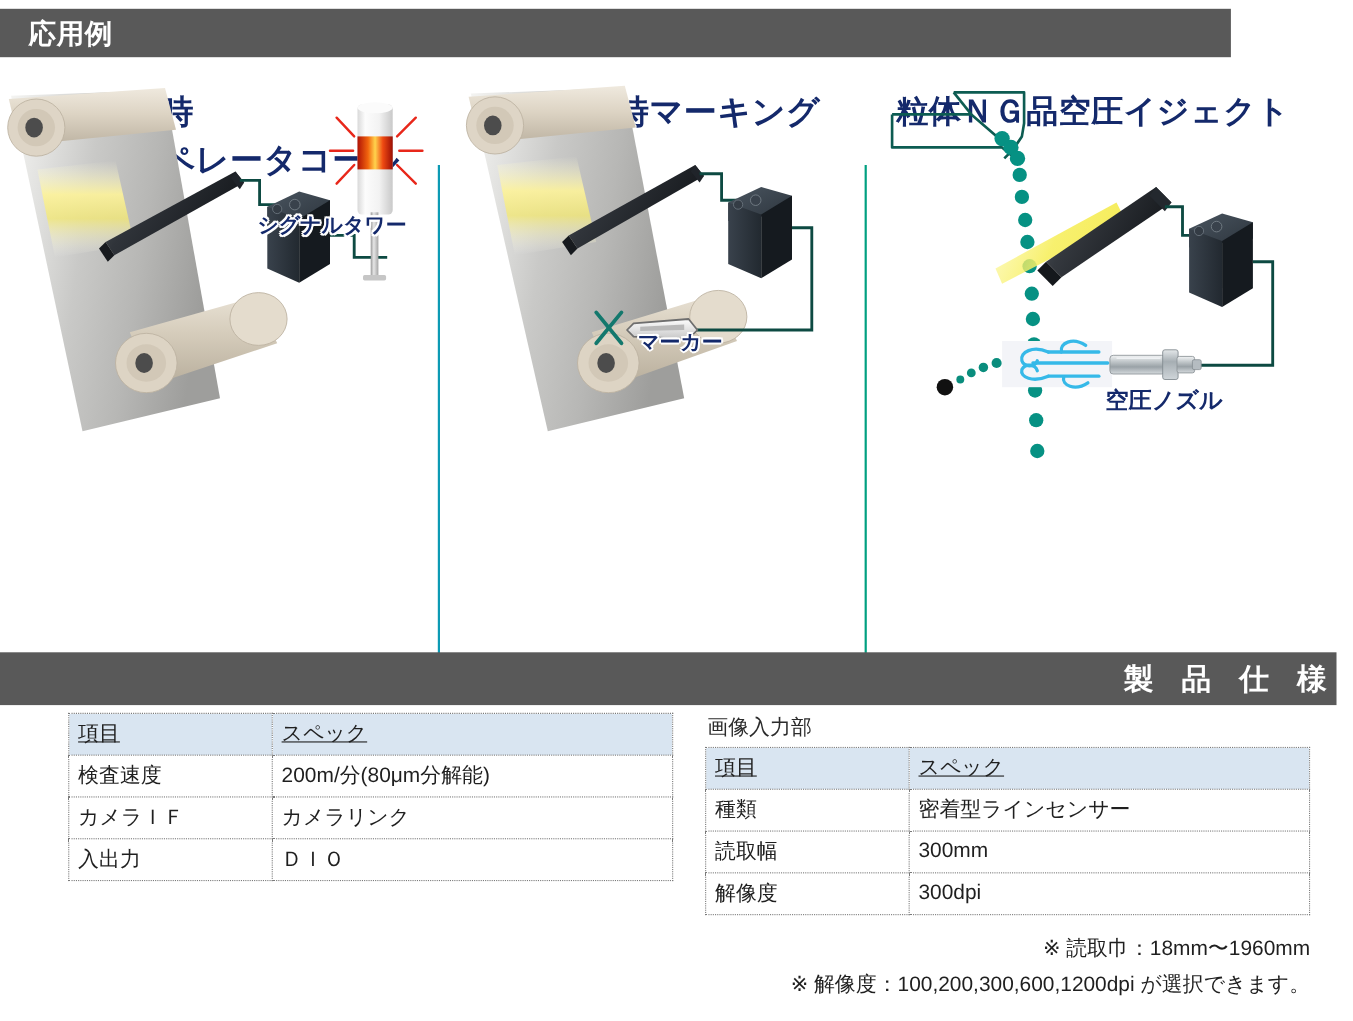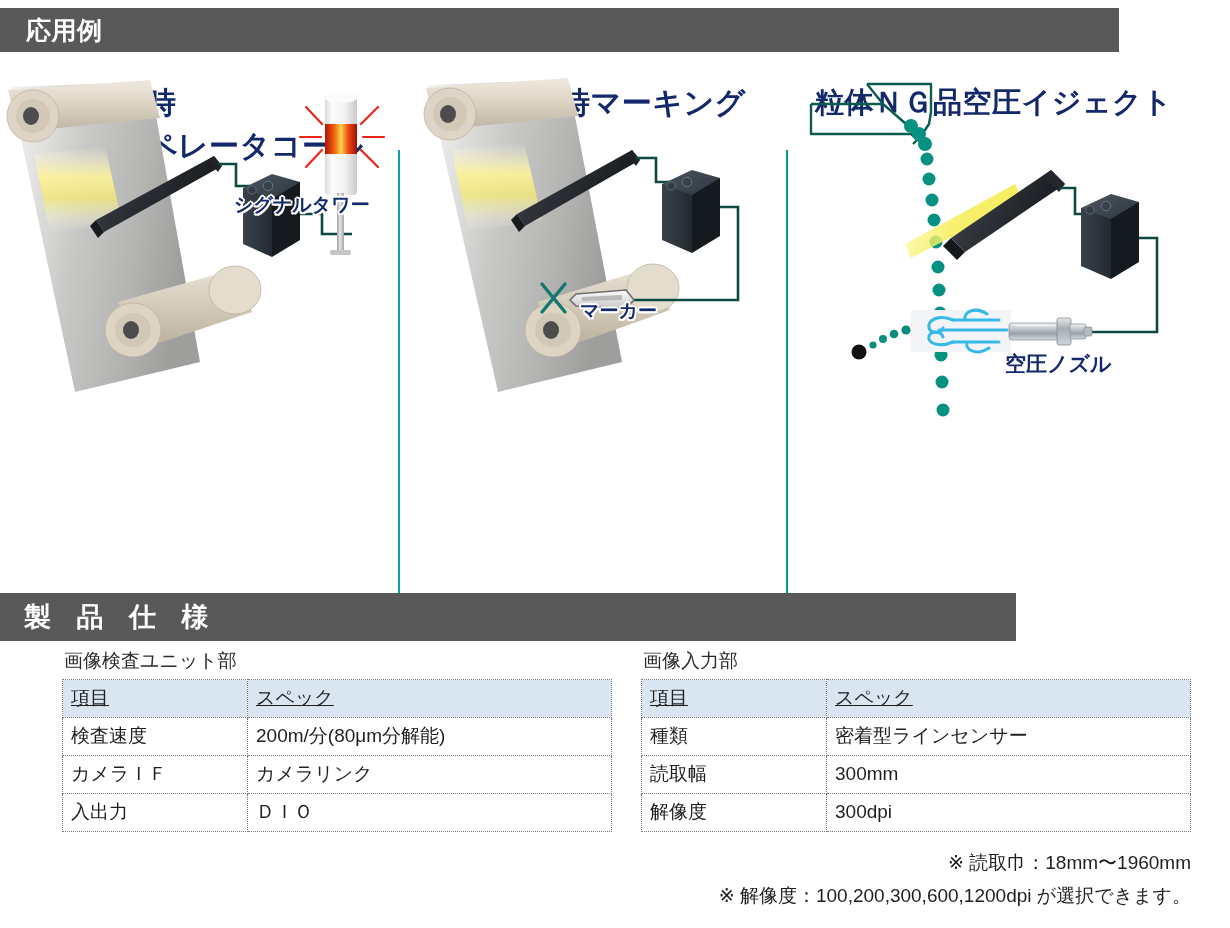--- a/index.html
+++ b/index.html
@@ -31,21 +31,21 @@
   }
   #bar-applications {
     left: 0; top: 8px; width: 1119px; height: 44px;
   }
   #bar-applications .bar-title {
     font-size: 25px;
     margin-left: 26px;
     letter-spacing: 0.5px;
   }
   #bar-specs {
-    left: 0; top: 593px; width: 1016px; height: 48px;
+    left: 0; top: 593px; width: 1215px; height: 48px; justify-content: flex-end;
   }
   #bar-specs .bar-title {
     font-size: 27px;
     margin-left: 24px;
     letter-spacing: 9px;
   }
 
   
   .panels {
     position: absolute;
@@ -505,21 +505,20 @@
   </div>
 </div>
 
 <div class="section-bar" id="bar-specs">
   <span class="bar-title">製 品 仕 様</span>
 </div>
 
 <div class="spec-area">
 
   <div class="spec-block" id="spec-block-0">
-    <div class="spec-caption">画像検査ユニット部</div>
     <table class="spec-table">
       <tbody>
         <tr class="header-row">
           <td class="col-item">項目</td>
           <td>スペック</td>
         </tr>
         <tr>
           <td class="col-item">検査速度</td>
           <td>200m/分(80μm分解能)</td>
         </tr>

